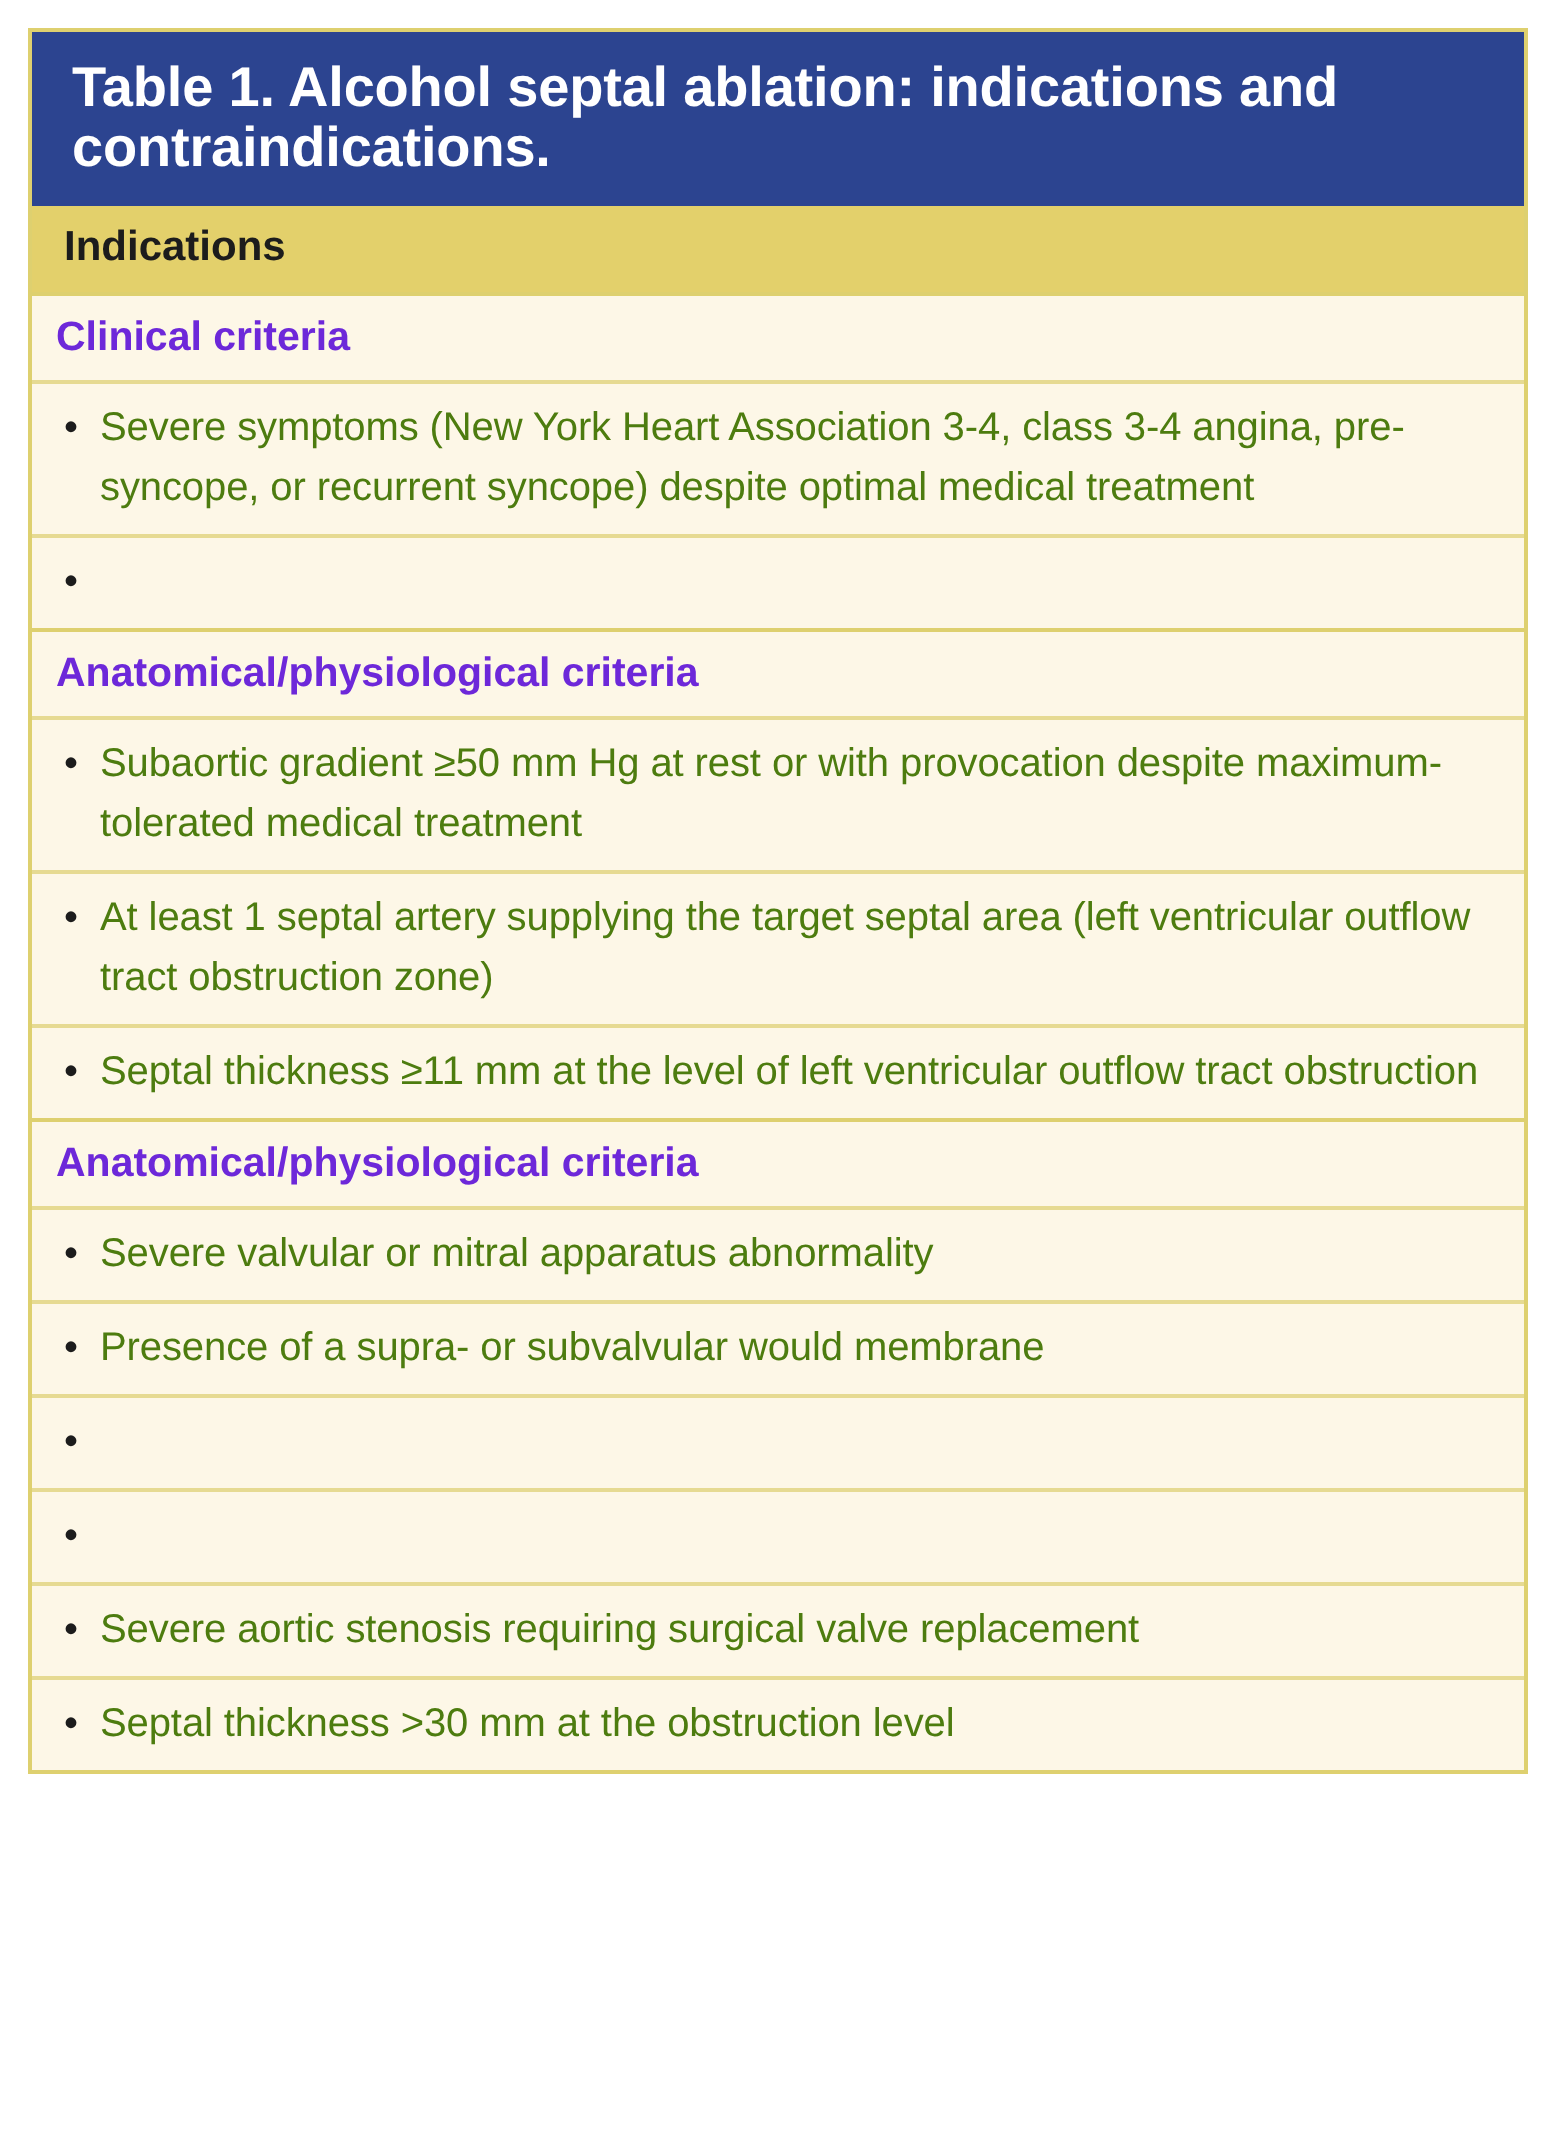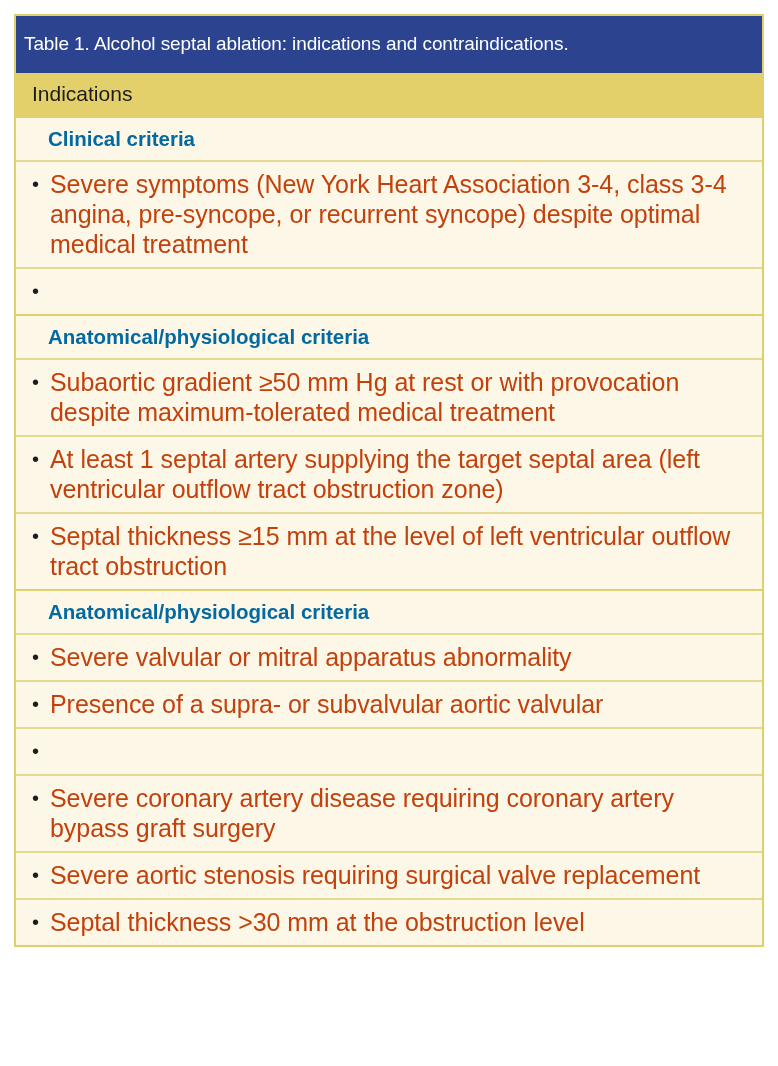--- a/index.html
+++ b/index.html
@@ -21,50 +21,50 @@
     width: 750px;
     box-sizing: border-box;
     border: 2px solid #ded06f;
     background: #fdf7e7;
   }
 
   
   .table-title {
     background: #2c4490;
     color: #ffffff;
-    font-weight: normal;
-    font-size: 19px;
+    font-weight: bold;
+    font-size: 28px;
     line-height: 30px;
     letter-spacing: -0.1px;
-    padding: 13px 16px 14px 8px;
+    padding: 13px 16px 14px 20px;
     box-sizing: border-box;
     font-stretch: condensed;
   }
 
   
   .section-band {
     background: #e3d06b;
     color: #1c1c1c;
-    font-weight: normal;
+    font-weight: bold;
     font-size: 21px;
     line-height: 26px;
     padding: 8px 16px 9px 16px;
     box-sizing: border-box;
     border-top: 2px solid #ded06f;
   }
   .section-band:first-child { border-top: none; }
 
   
   .subheader {
     background: #fdf7e7;
-    color: #0369a1;
+    color: #6d28d9;
     font-weight: bold;
     font-size: 20.5px;
     line-height: 25px;
-    padding: 8px 16px 9px 32px;
+    padding: 8px 16px 9px 12px;
     box-sizing: border-box;
     border-top: 2px solid #ded06f;
   }
 
   
   .bullet-row {
     background: #fdf7e7;
     border-top: 2px solid #e6da92;
     padding: 7px 14px 8px 14px;
     box-sizing: border-box;
@@ -75,22 +75,22 @@
     flex: 0 0 auto;
     width: 18px;
     color: #1c1c1c;
     font-size: 20px;
     line-height: 30px;
     text-align: left;
     padding-left: 2px;
   }
   .bullet-text {
     flex: 1 1 auto;
-    color: #c2410c;
-    font-size: 25px;
+    color: #4d7c0f;
+    font-size: 20px;
     line-height: 30px;
     letter-spacing: -0.05px;
     padding-right: 4px;
   }
 </style>
 </head>
 <body>
 
 <div id="table-wrap">
   <div class="table-title">Table 1. Alcohol septal ablation: indications and contraindications.</div>
@@ -108,37 +108,36 @@
       <div class="bullet-row">
         <span class="bullet-marker">•</span>
         <span class="bullet-text">Subaortic gradient ≥50 mm Hg at rest or with provocation despite maximum-tolerated medical treatment</span>
       </div>
       <div class="bullet-row">
         <span class="bullet-marker">•</span>
         <span class="bullet-text">At least 1 septal artery supplying the target septal area (left ventricular outflow tract obstruction zone)</span>
       </div>
       <div class="bullet-row">
         <span class="bullet-marker">•</span>
-        <span class="bullet-text">Septal thickness ≥15 mm at the level of left ventricular outflow tract obstruction</span>
+        <span class="bullet-text">Septal thickness ≥11 mm at the level of left ventricular outflow tract obstruction</span>
       </div>
       <div class="subheader">Anatomical/physiological criteria</div>
       <div class="bullet-row">
         <span class="bullet-marker">•</span>
         <span class="bullet-text">Severe valvular or mitral apparatus abnormality</span>
       </div>
       <div class="bullet-row">
         <span class="bullet-marker">•</span>
-        <span class="bullet-text">Presence of a supra- or subvalvular aortic valvular</span>
+        <span class="bullet-text">Presence of a supra- or subvalvular would membrane</span>
       </div>
       <div class="bullet-row">
         <span class="bullet-marker">•</span>
       </div>
       <div class="bullet-row">
         <span class="bullet-marker">•</span>
-        <span class="bullet-text">Severe coronary artery disease requiring coronary artery bypass graft surgery</span>
       </div>
       <div class="bullet-row">
         <span class="bullet-marker">•</span>
         <span class="bullet-text">Severe aortic stenosis requiring surgical valve replacement</span>
       </div>
       <div class="bullet-row">
         <span class="bullet-marker">•</span>
         <span class="bullet-text">Septal thickness &gt;30 mm at the obstruction level</span>
       </div>
     </div>

